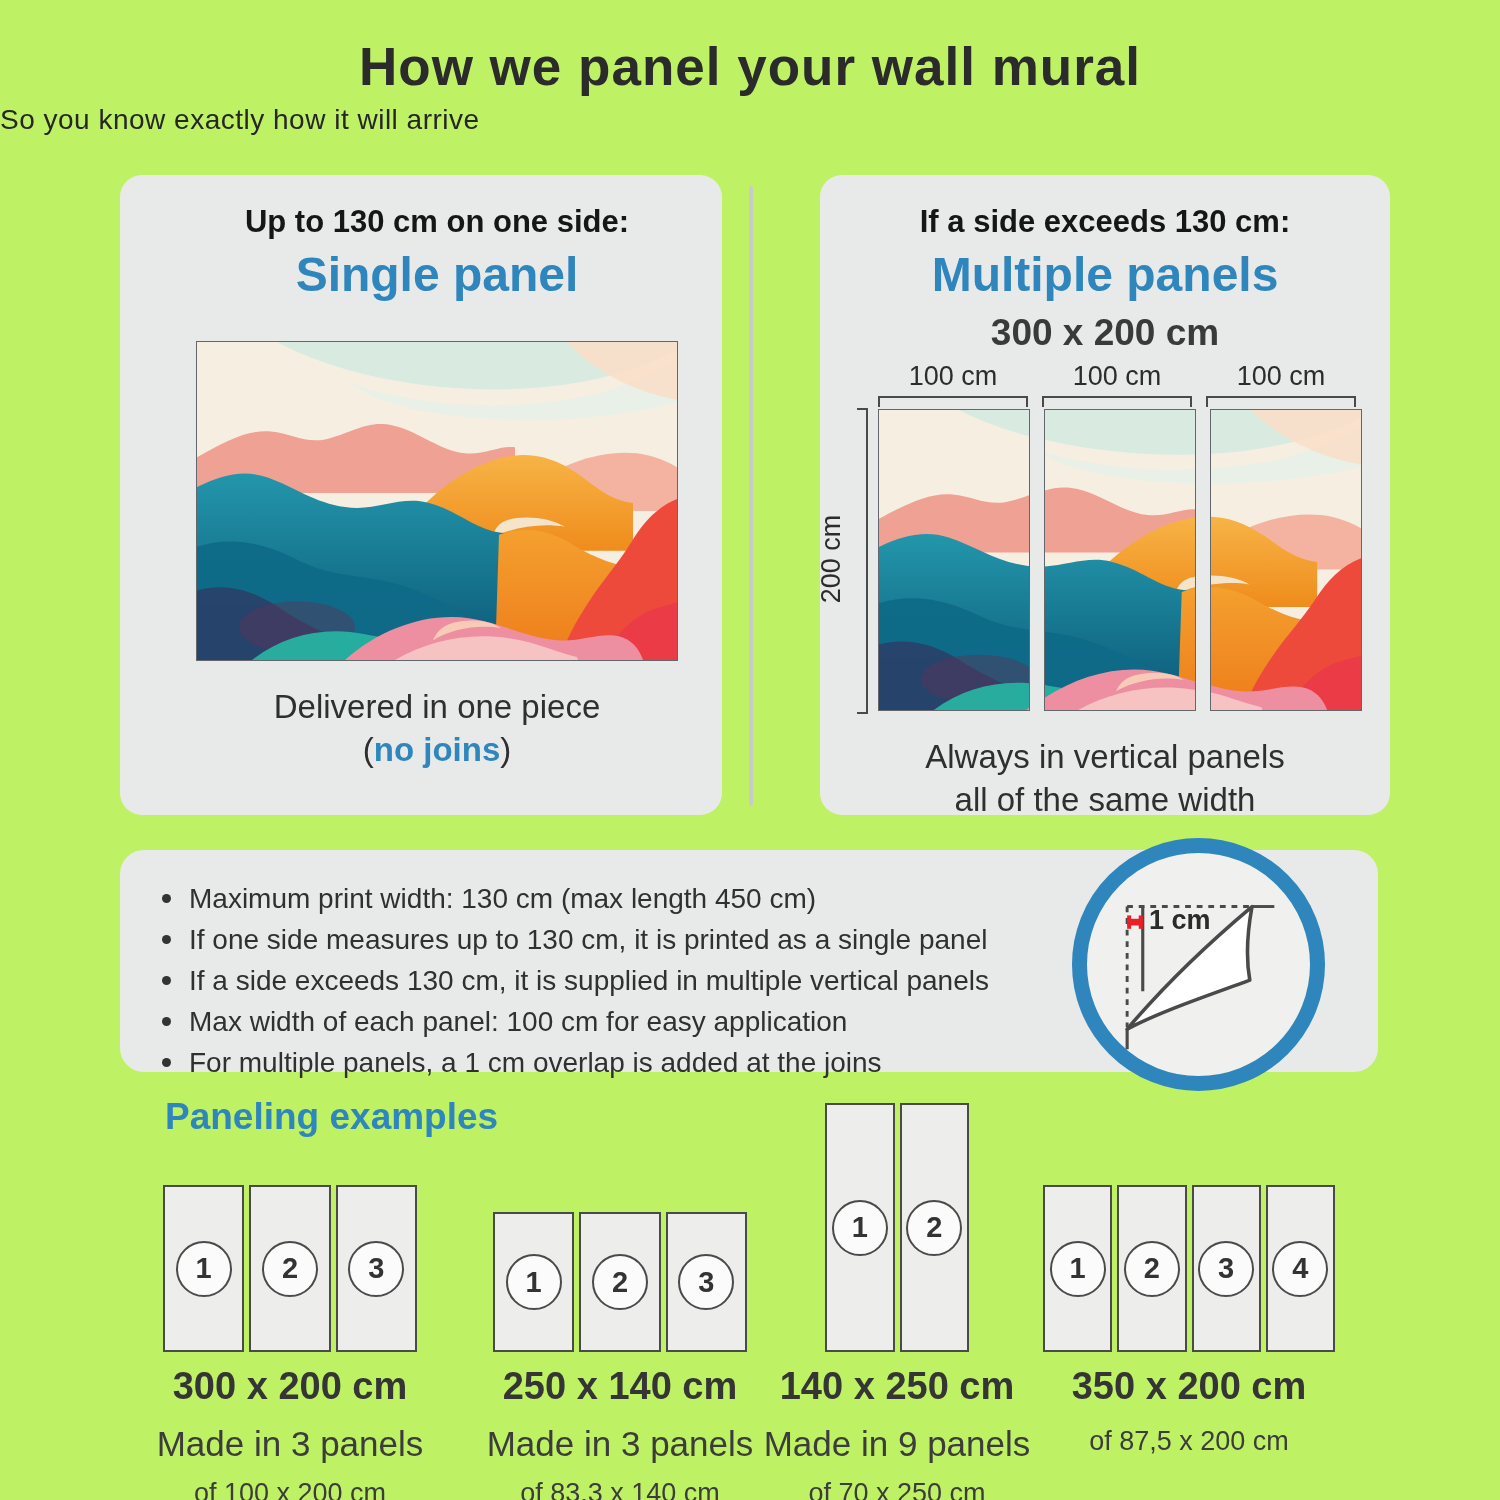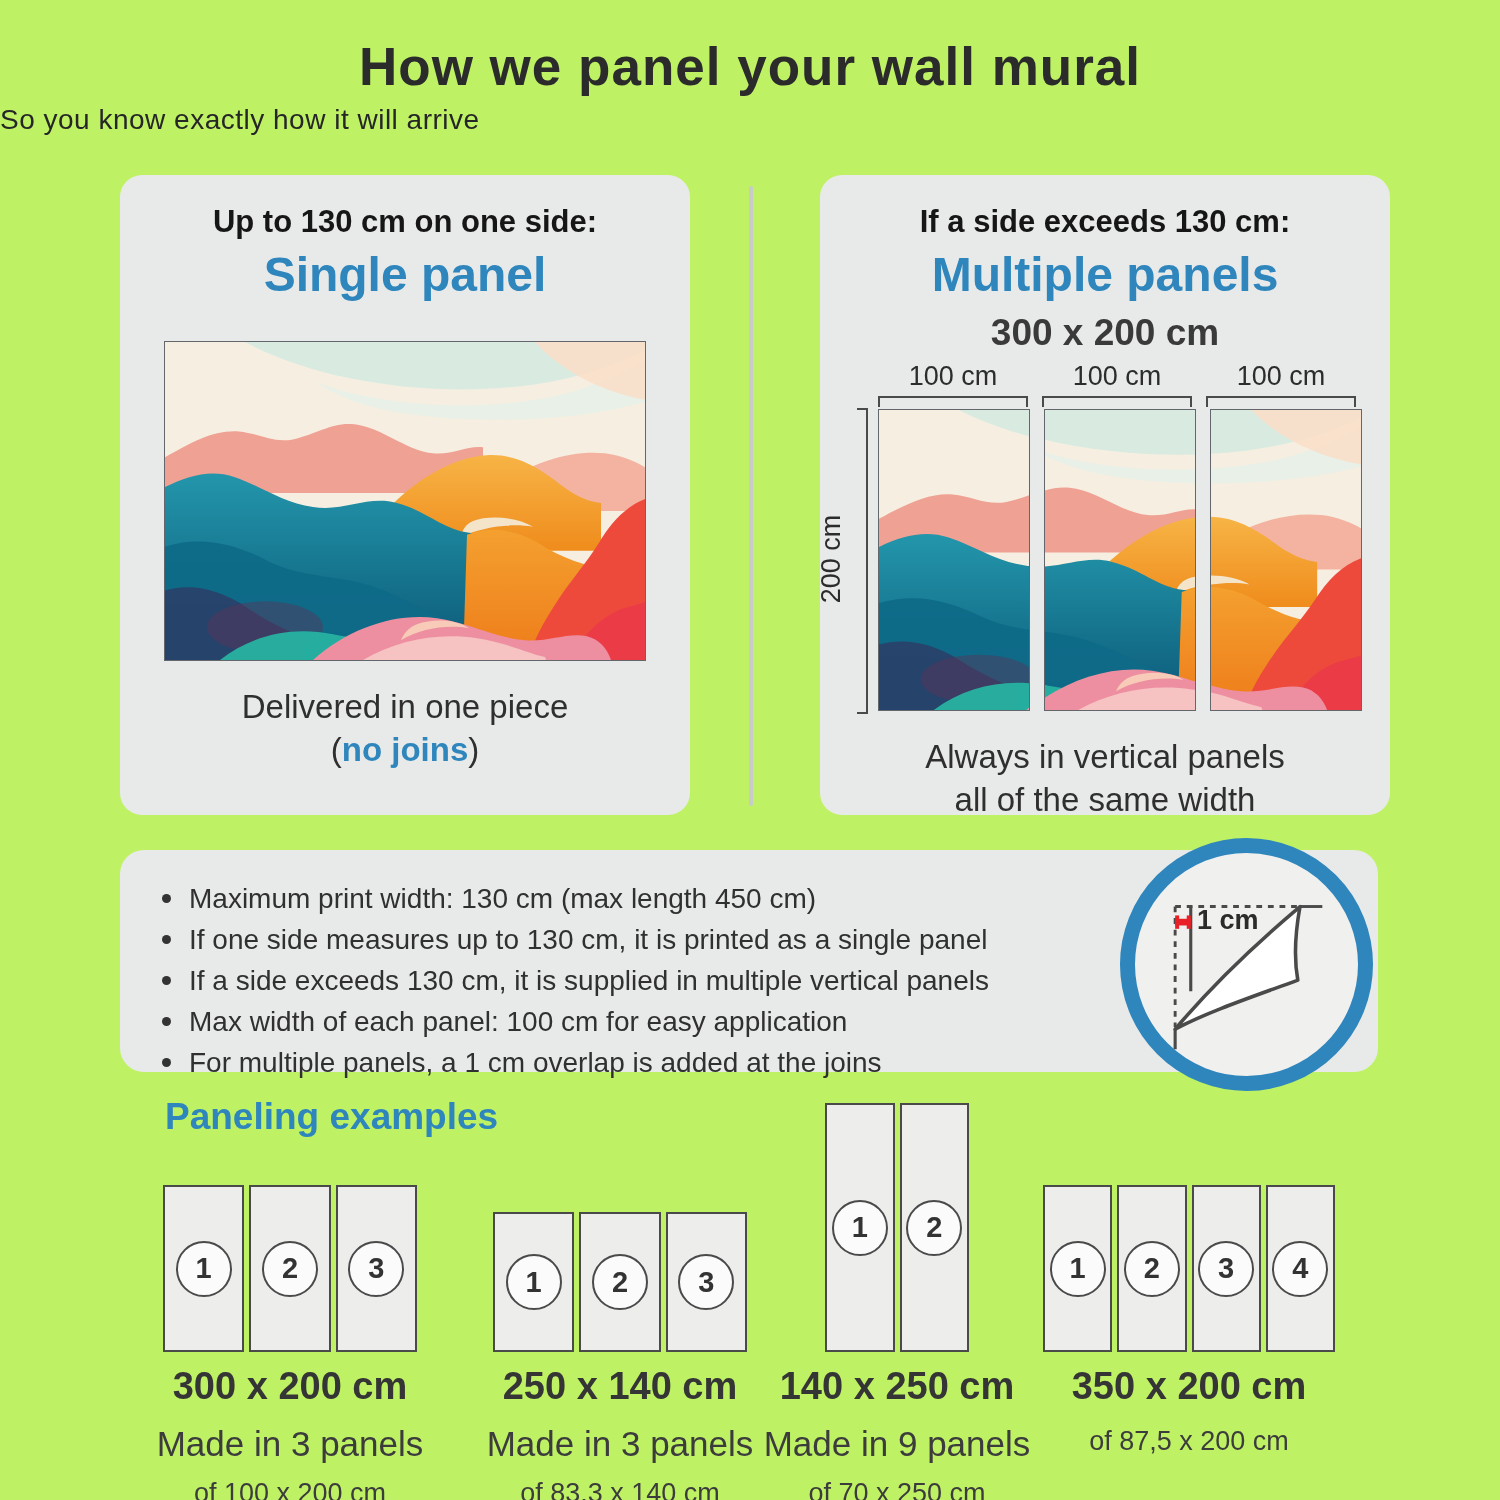--- a/index.html
+++ b/index.html
@@ -8,21 +8,21 @@
 
   
   .title{position:absolute;top:36px;left:0;width:100%;text-align:center;
          font-size:53px;font-weight:bold;color:#2b2b2b;letter-spacing:1px;}
   .subtitle{position:absolute;top:104px;left:0;width:100%;text-align:left;
          font-size:28px;font-weight:normal;color:#262626;letter-spacing:.5px;}
 
   
   .card{position:absolute;top:175px;width:570px;height:640px;background:#e8eae9;
         border-radius:22px;text-align:center;}
-  .card-left{left:120px;}
+  .card-left{left:120px;padding-left:32px;}
   .card-right{left:820px;}
   .divider{position:absolute;left:749px;top:186px;width:4px;height:620px;background:#c9cbc9;border-radius:2px;}
 
   .cond{margin-top:28px;font-size:31px;font-weight:bold;color:#161616;line-height:38px;}
   .big{margin-top:6px;font-size:48px;font-weight:bold;color:#2e86bd;line-height:56px;}
   .dims{margin-top:8px;font-size:37px;font-weight:bold;color:#3a3a3a;line-height:44px;}
 
   .mural-frame{width:480px;height:318px;margin:38px auto 0;border:1px solid #63666a;
                background:#fff;overflow:hidden;position:relative;}
   .mural-frame svg{display:block;width:480px;height:318px;}
@@ -49,21 +49,21 @@
 
   
   .rules-box{position:absolute;left:120px;top:850px;width:1258px;height:222px;
              background:#e8eae9;border-radius:24px;}
   .rules-list{list-style:none;margin:0;padding:28px 310px 0 42px;}
   .rules-list li{display:flex;align-items:flex-start;line-height:41px;}
   .dot{flex:0 0 9px;width:9px;height:9px;border-radius:50%;background:#333;margin:16px 18px 0 0;}
   .rule-text{font-size:28px;color:#303030;}
 
   
-  .badge{position:absolute;left:1120px;top:838px;width:253px;height:253px;border-radius:50%;
+  .badge{position:absolute;left:1072px;top:838px;width:253px;height:253px;border-radius:50%;
          border:15px solid #2e86bd;background:#f0f0ee;box-sizing:border-box;z-index:5;}
   .badge svg{position:absolute;left:0;top:0;width:223px;height:223px;}
   .badge-label{position:absolute;left:62px;top:52px;font-size:27px;font-weight:bold;color:#2b2b2b;}
 
   
   .ex-heading{position:absolute;left:165px;top:1096px;font-size:37px;font-weight:bold;color:#2e86bd;}
   .ex-panels{position:absolute;display:flex;gap:5px;}
   .ex-panel{flex:1;border:2px solid #4a4a4a;background:#ededec;box-sizing:border-box;
             display:flex;align-items:center;justify-content:center;}
   .num-circle{width:52px;height:52px;border:2px solid #4a4a4a;border-radius:50%;background:#fbfbfb;

